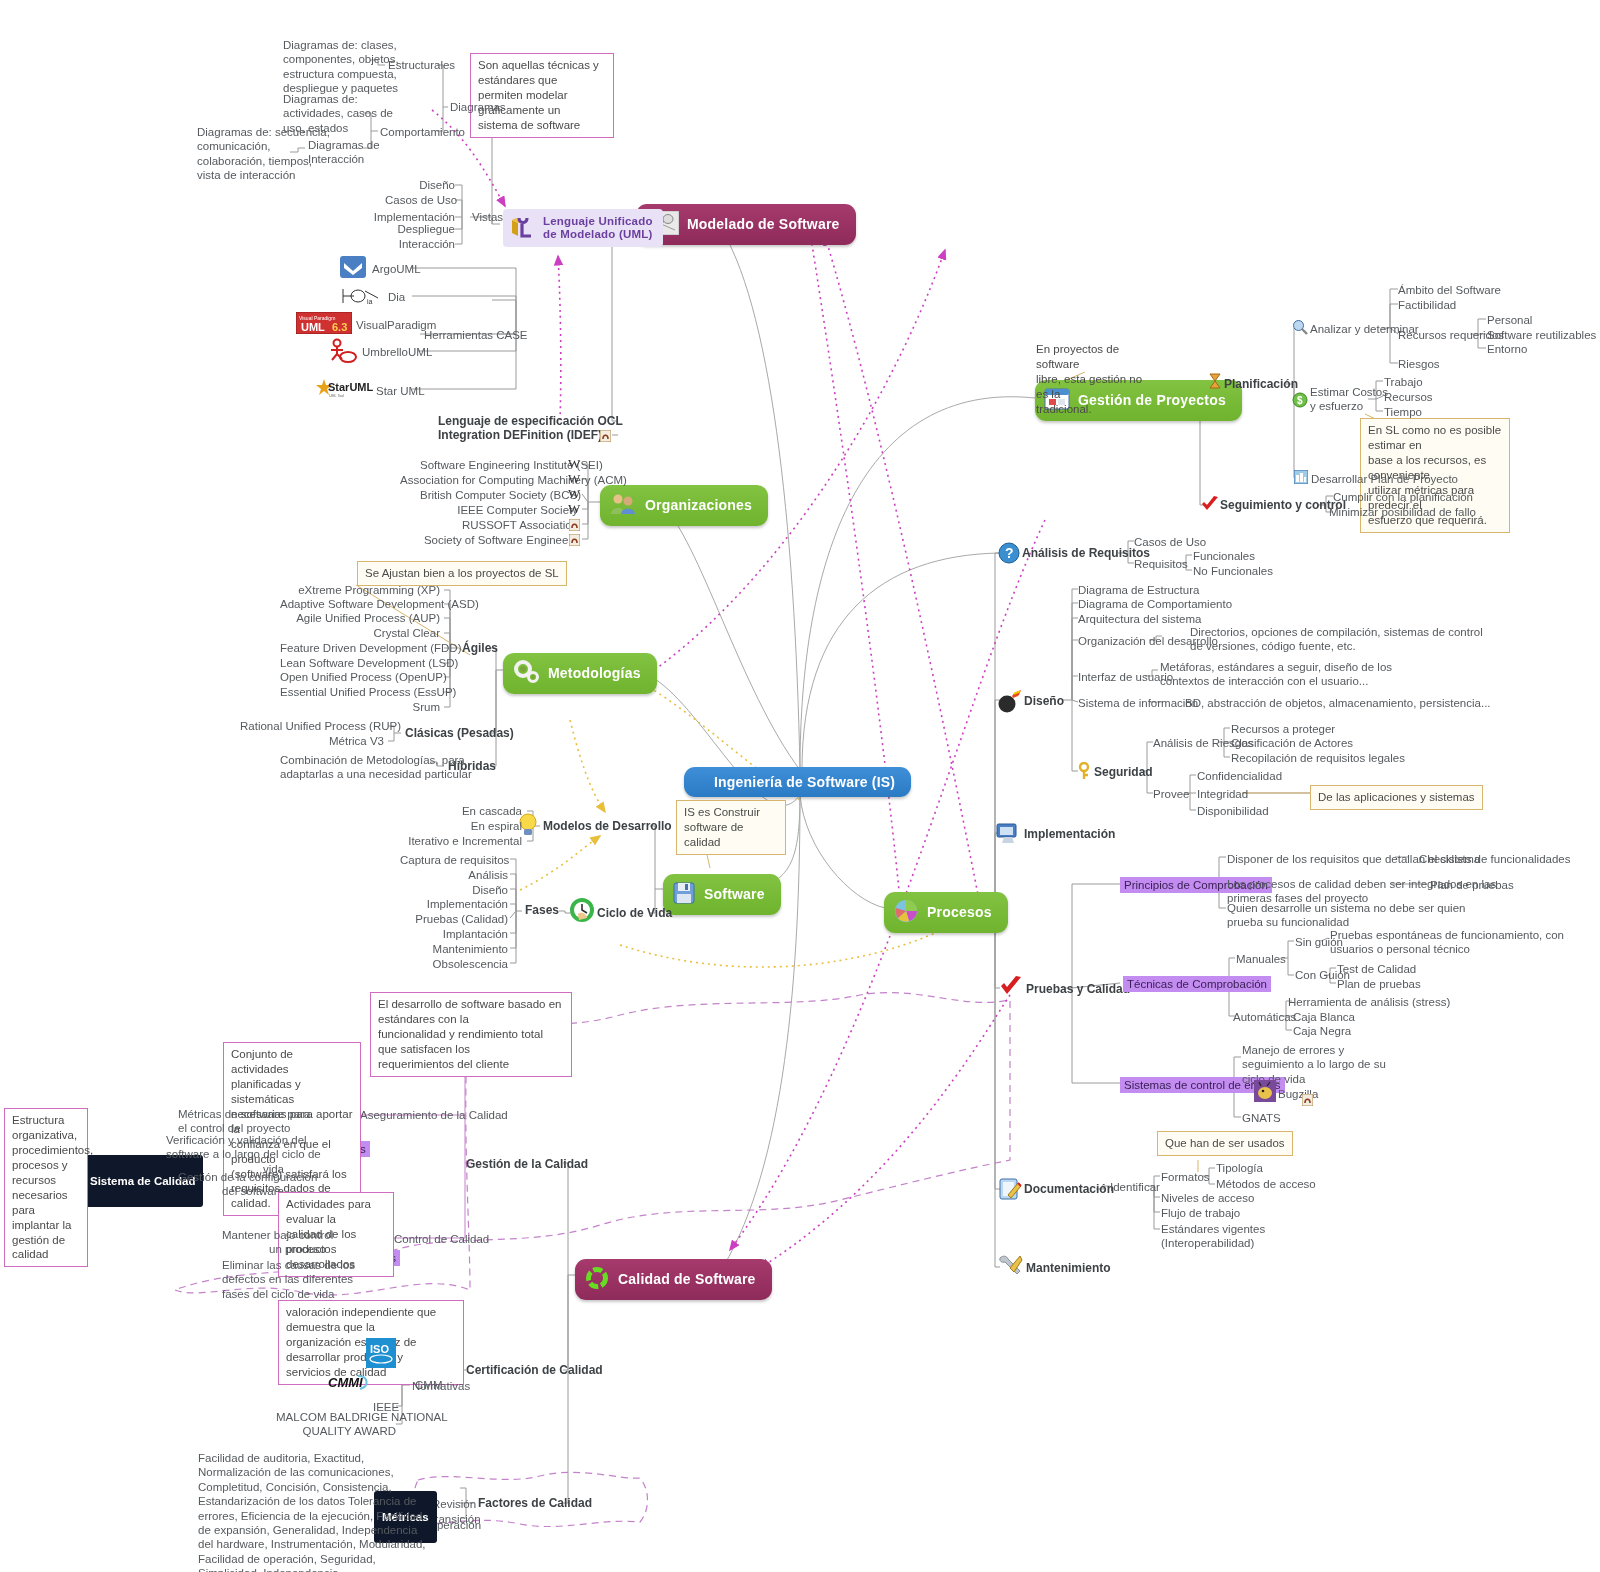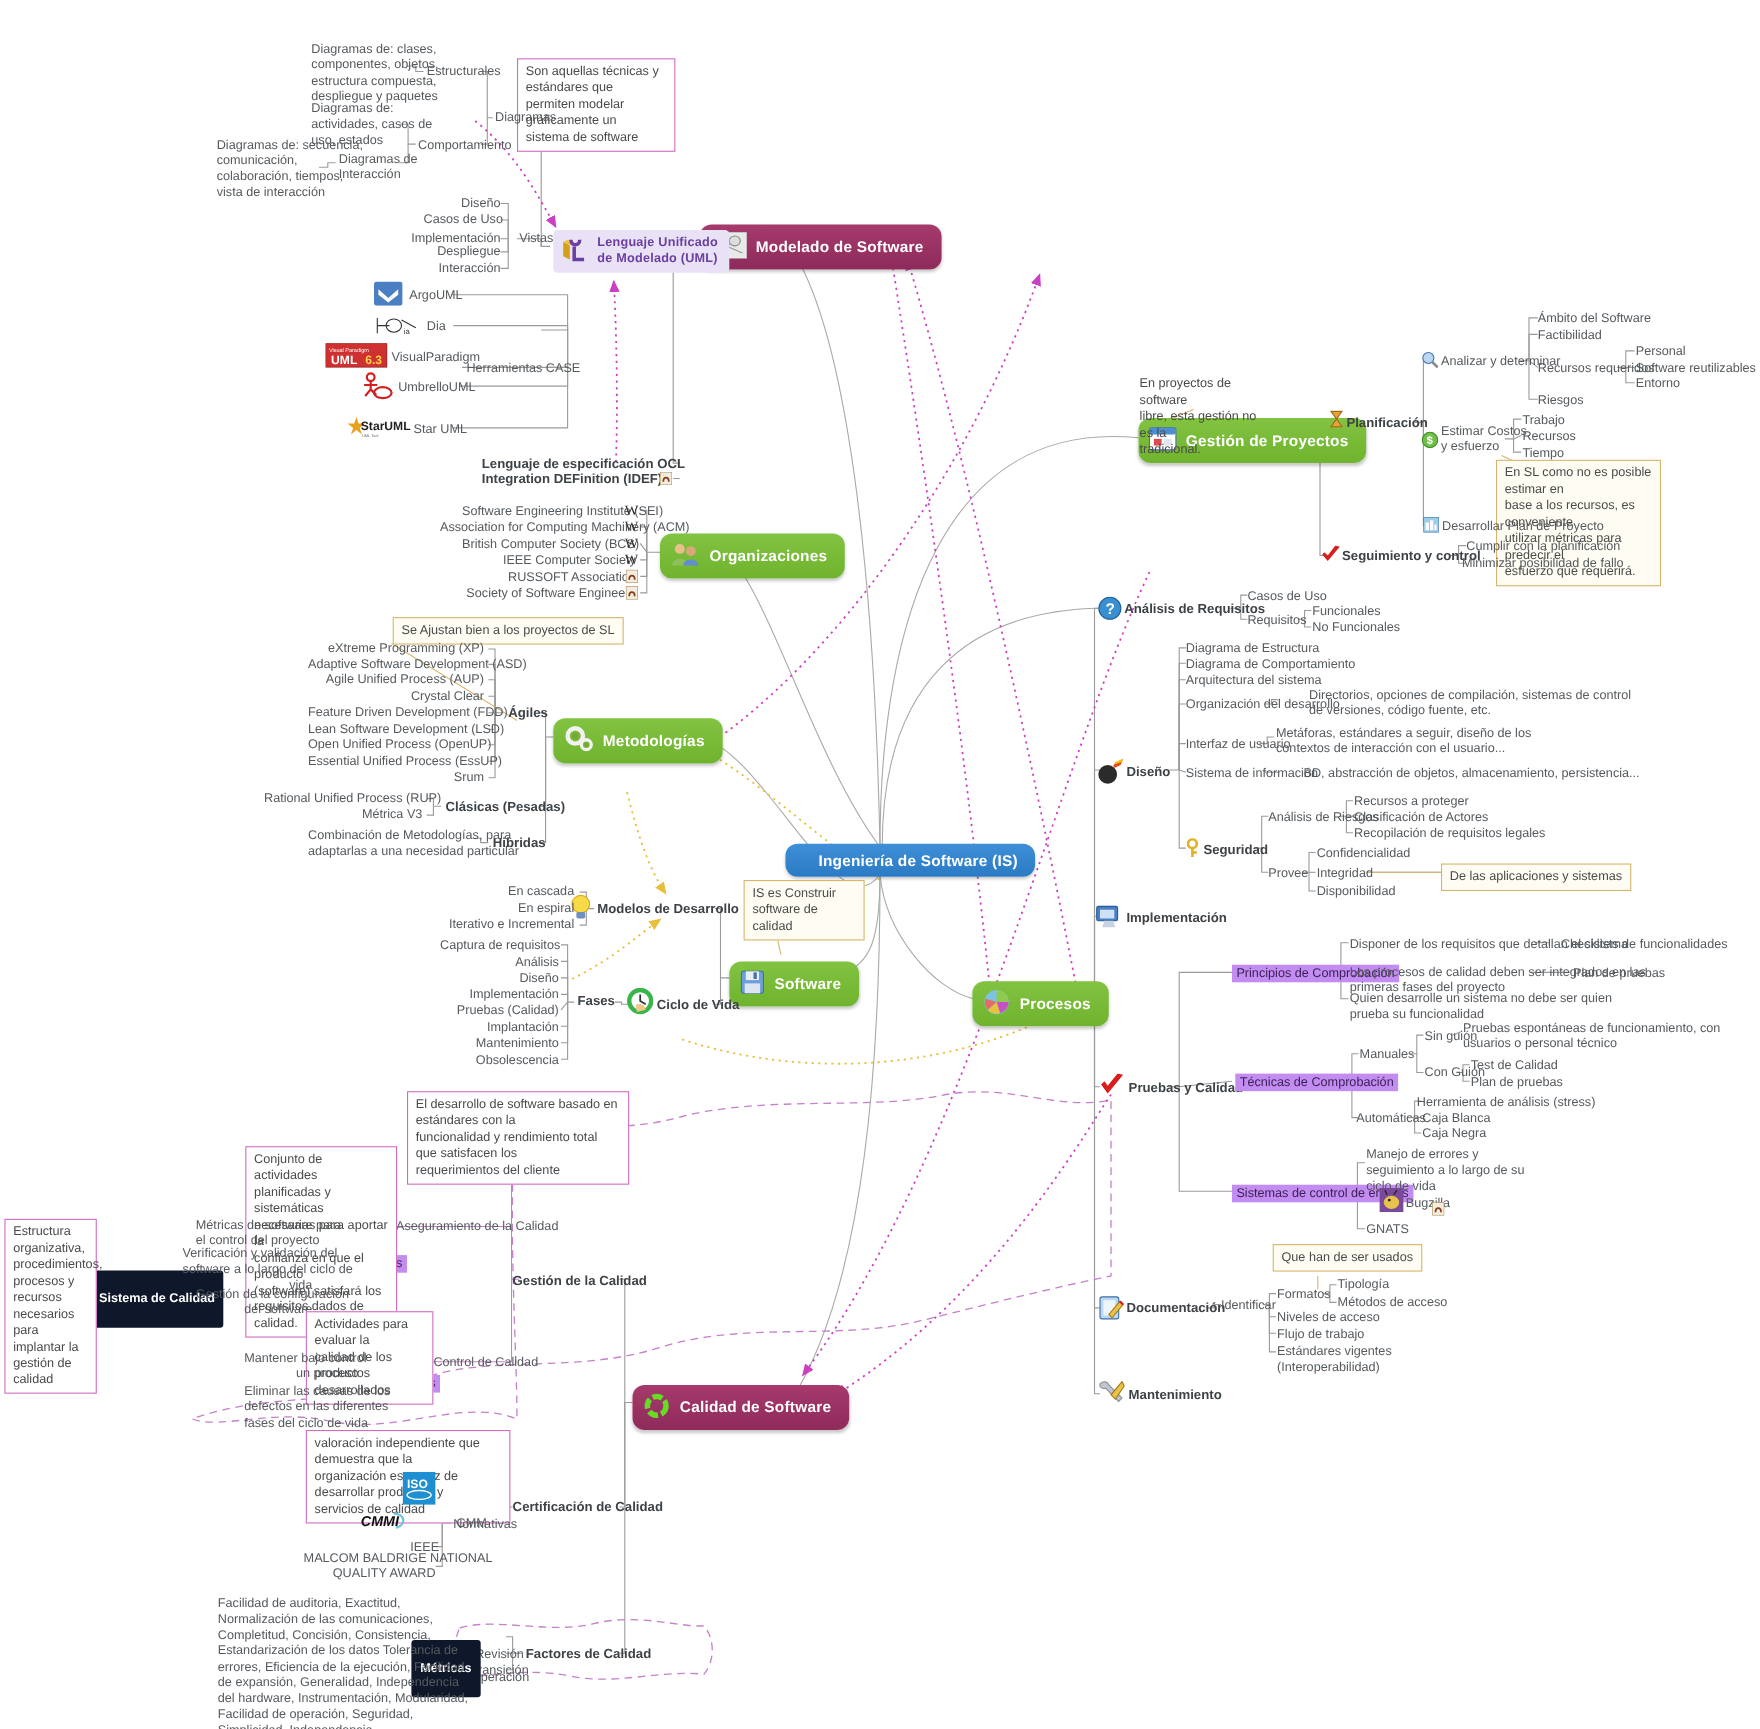--- a/index.html
+++ b/index.html
@@ -286,21 +286,21 @@
   <g fill="none" stroke="#d7b56d" stroke-width="1">
     <path d="M1085 372 L1055 385"></path>
     <path d="M1365 414 L1420 440"></path>
     <path d="M1242 793 L1310 793"></path>
     <path d="M1198 1160 L1198 1172"></path>
     <path d="M356 585 L470 655"></path>
     <path d="M700 824 L710 868"></path>
   </g>
 </svg>
 
-<div class="pill blue" style="left:714px;top:767px;padding-left:30px;">
+<div class="pill blue" style="left:684px;top:767px;padding-left:30px;">
   <span class="lbl">Ingeniería de Software (IS)</span>
 </div>
 
 <div class="pill magenta" style="left:636px;top:204px;">
   <span class="ico">
     <svg width="34" height="24" viewBox="0 0 34 24">
           <rect x="0" y="0" width="34" height="24" fill="#e9e9e9" stroke="#bbb"></rect>
           <ellipse cx="13" cy="9" rx="6" ry="5" fill="#fff" stroke="#888"></ellipse>
           <ellipse cx="23" cy="8" rx="5" ry="4.5" fill="#ddd" stroke="#888"></ellipse>
           <path d="M2 20 L16 13 L30 19" stroke="#999" fill="none"></path>

